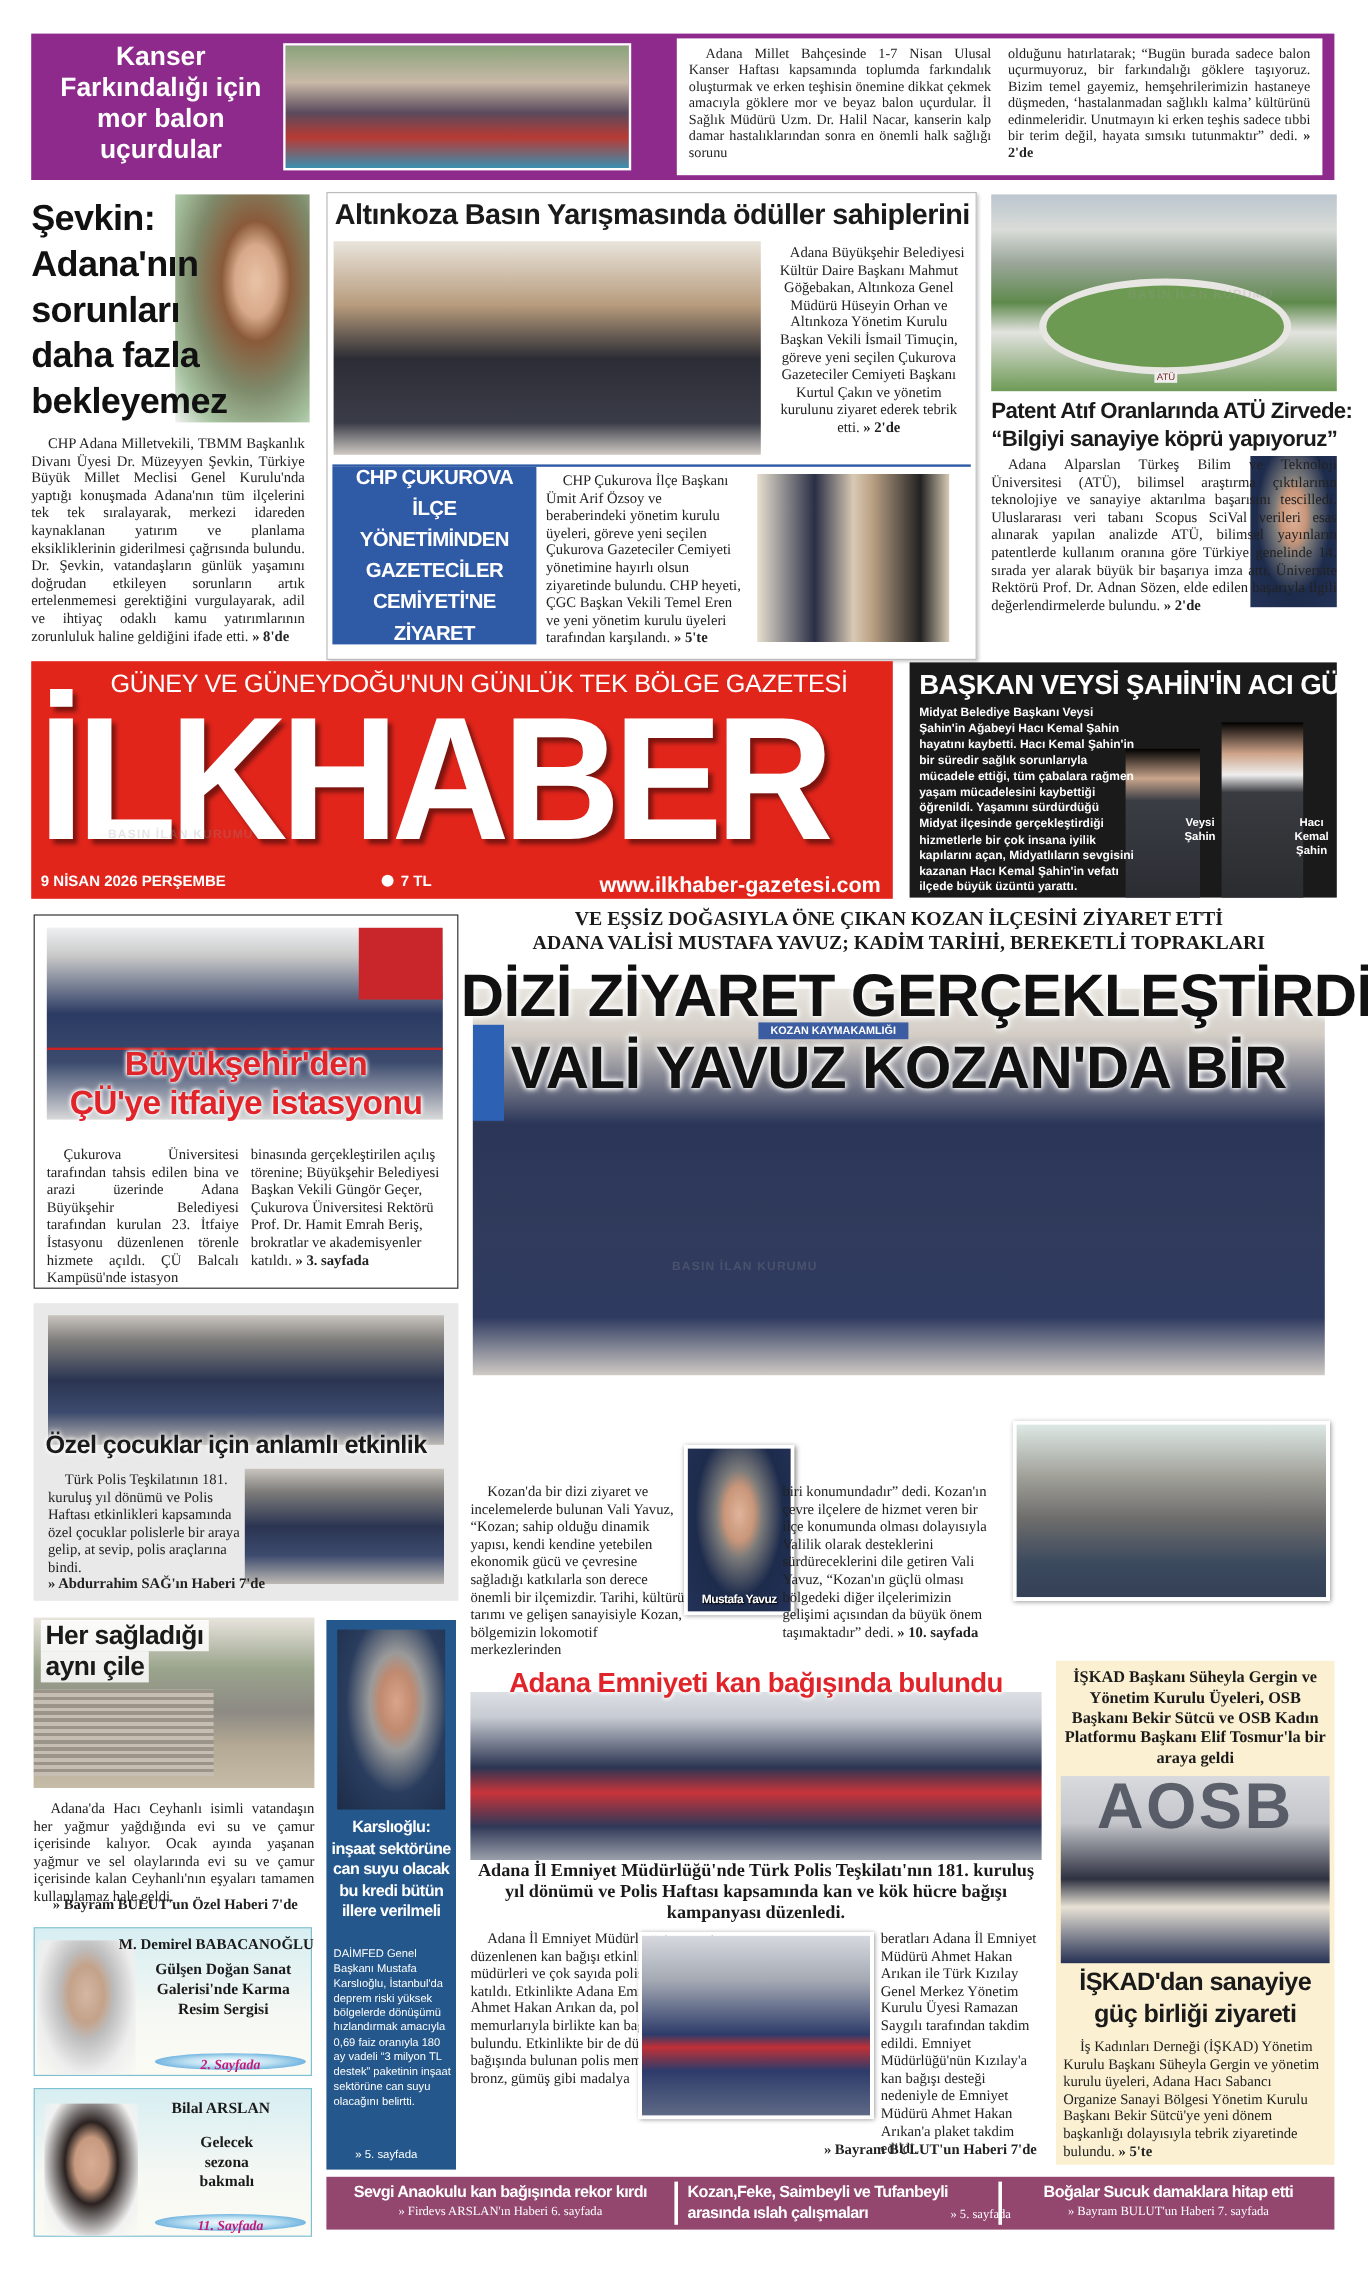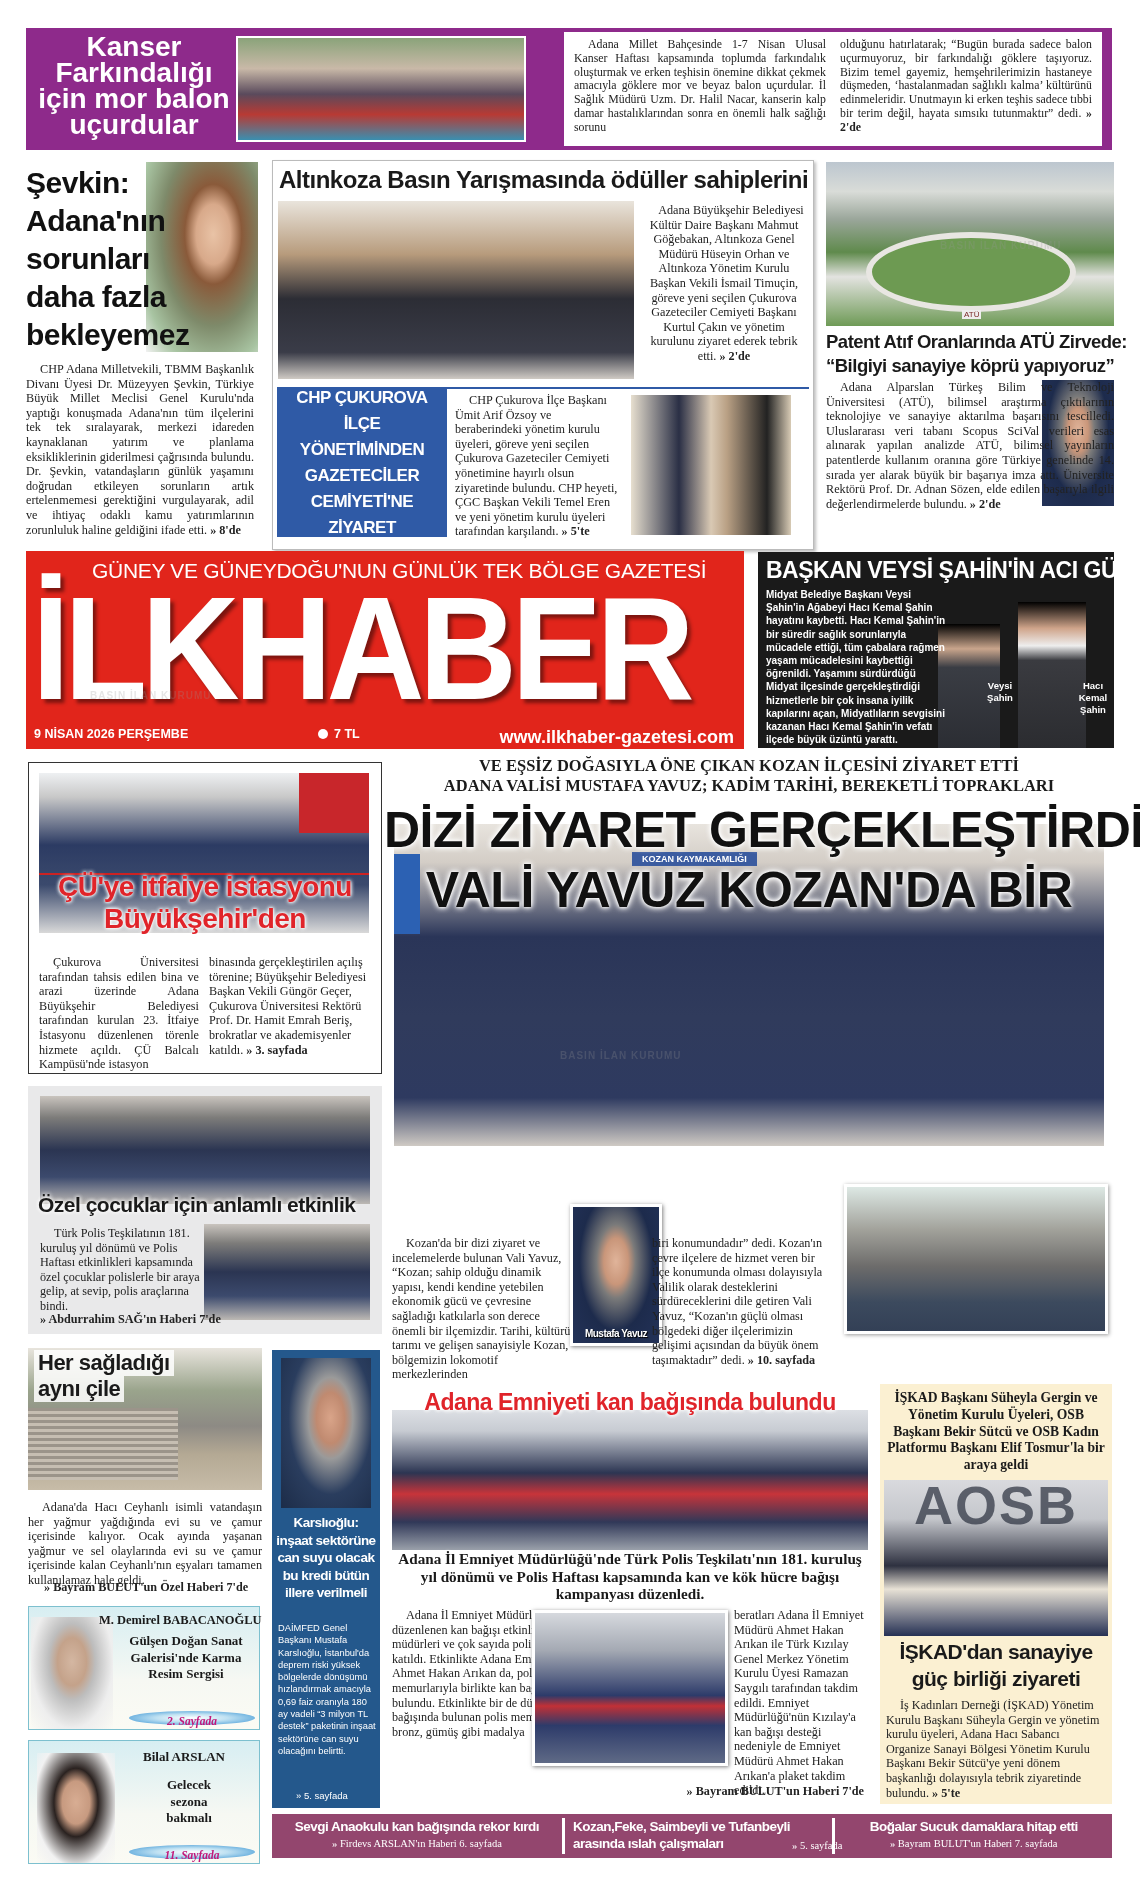--- a/index.html
+++ b/index.html
@@ -27,21 +27,21 @@
   .ph-blood { background: linear-gradient(180deg,#dcdfe4 0%,#c7cbd2 15%,#2c3552 45%,#c8343a 60%,#303858 80%,#9aa0aa 100%); }
   .ph-plaque { background: linear-gradient(180deg,#d6d9de 0%,#a4a9b3 25%,#2d3b6a 55%,#c23036 62%,#2d3b6a 75%,#5f6a86 100%); }
   .ph-osb { background: linear-gradient(180deg,#d9dade 0%,#c4c6cb 25%,#2e3140 55%,#e8e2d6 70%,#263154 100%); }
   .ph-elder { background: linear-gradient(180deg,#dde8e4 0%,#a1a19a 30%,#6d6c6b 55%,#3c4a5e 80%,#334056 100%); }
   .wm { position:absolute; font-family:"Liberation Sans",sans-serif; font-weight:bold; font-size:10px; color:rgba(150,150,150,0.25); letter-spacing:1px; }
 </style>
 </head>
 <body>
 
 <section class="abs" style="left:26px;top:28px;width:1086px;height:122px;background:#8e2a8b;">
-  <h2 class="sans" style="position:absolute;left:8px;top:6px;width:200px;color:#fff;font-weight:bold;font-size:28px;line-height:26px;text-align:center;">Kanser Farkındalığı için mor balon uçurdular</h2>
+  <h2 class="sans" style="position:absolute;left:8px;top:6px;width:200px;color:#fff;font-weight:bold;font-size:22px;line-height:26px;text-align:center;">Kanser Farkındalığı için mor balon uçurdular</h2>
   <div class="photo ph-crowd" style="left:210px;top:8px;width:290px;height:106px;border:2px solid #fff;"></div>
   <div style="position:absolute;left:538px;top:4px;width:538px;height:114px;background:#fff;padding:6px 10px;display:flex;gap:14px;">
     <p class="body-text indent" style="flex:1;font-size:11.8px;line-height:13.8px;">Adana Millet Bahçesinde 1-7 Nisan Ulusal Kanser Haftası kapsamında toplumda farkındalık oluşturmak ve erken teşhisin önemine dikkat çekmek amacıyla göklere mor ve beyaz balon uçurdular. İl Sağlık Müdürü Uzm. Dr. Halil Nacar, kanserin kalp damar hastalıklarından sonra en önemli halk sağlığı sorunu</p>
     <p class="body-text" style="flex:1;font-size:11.8px;line-height:13.8px;">
       <span>olduğunu hatırlatarak; “Bugün burada sadece balon uçurmuyoruz, bir farkındalığı göklere taşıyoruz. Bizim temel gayemiz, hemşehrilerimizin hastaneye düşmeden, ‘hastalanmadan sağlıklı kalma’ kültürünü edinmeleridir. Unutmayın ki erken teşhis sadece tıbbi bir terim değil, hayata sımsıkı tutunmaktır” dedi.</span>
       <span class="ref">» 2'de</span>
     </p>
   </div>
 </section>
 
@@ -133,22 +133,22 @@
   </p>
   <div class="photo ph-elder" style="left:460px;top:432px;width:264px;height:150px;border:3px solid #fff;box-shadow:1px 1px 4px rgba(0,0,0,0.4);"></div>
 </section>
 
 <section class="abs" style="left:28px;top:762px;width:354px;height:312px;border:1px solid #333;">
   <div class="photo ph-ribbon" style="left:10px;top:10px;width:330px;height:160px;">
     <div style="position:absolute;left:0;top:100px;width:100%;height:2px;background:#c22;"></div>
     <div style="position:absolute;right:0;top:0;width:70px;height:60px;background:#c8262b;"></div>
   </div>
   <h2 class="cond" style="position:absolute;left:6px;top:108px;width:340px;text-align:center;color:#e0242a;font-size:28px;line-height:32px;text-shadow:0 0 4px #fff,0 0 4px #fff,0 0 2px #fff;">
+    <span style="display:block;">Büyükşehir'den</span>
     <span style="display:block;white-space:nowrap;">ÇÜ'ye itfaiye istasyonu</span>
-    <span style="display:block;">Büyükşehir'den</span>
   </h2>
   <p class="body-text indent" style="position:absolute;left:10px;top:192px;width:160px;">Çukurova Üniversitesi tarafından tahsis edilen bina ve arazi üzerinde Adana Büyükşehir Belediyesi tarafından kurulan 23. İtfaiye İstasyonu düzenlenen törenle hizmete açıldı. ÇÜ Balcalı Kampüsü'nde istasyon</p>
   <p class="body-text" style="position:absolute;left:180px;top:192px;width:164px;text-align:left;">
     <span>binasında gerçekleştirilen açılış törenine; Büyükşehir Belediyesi Başkan Vekili Güngör Geçer, Çukurova Üniversitesi Rektörü Prof. Dr. Hamit Emrah Beriş, brokratlar ve akademisyenler katıldı.</span>
     <span class="ref">» 3. sayfada</span>
   </p>
 </section>
 
 <section class="abs" style="left:28px;top:1086px;width:354px;height:248px;background:#e9e9ea;">
   <div class="photo ph-police" style="left:12px;top:10px;width:330px;height:108px;"></div>

